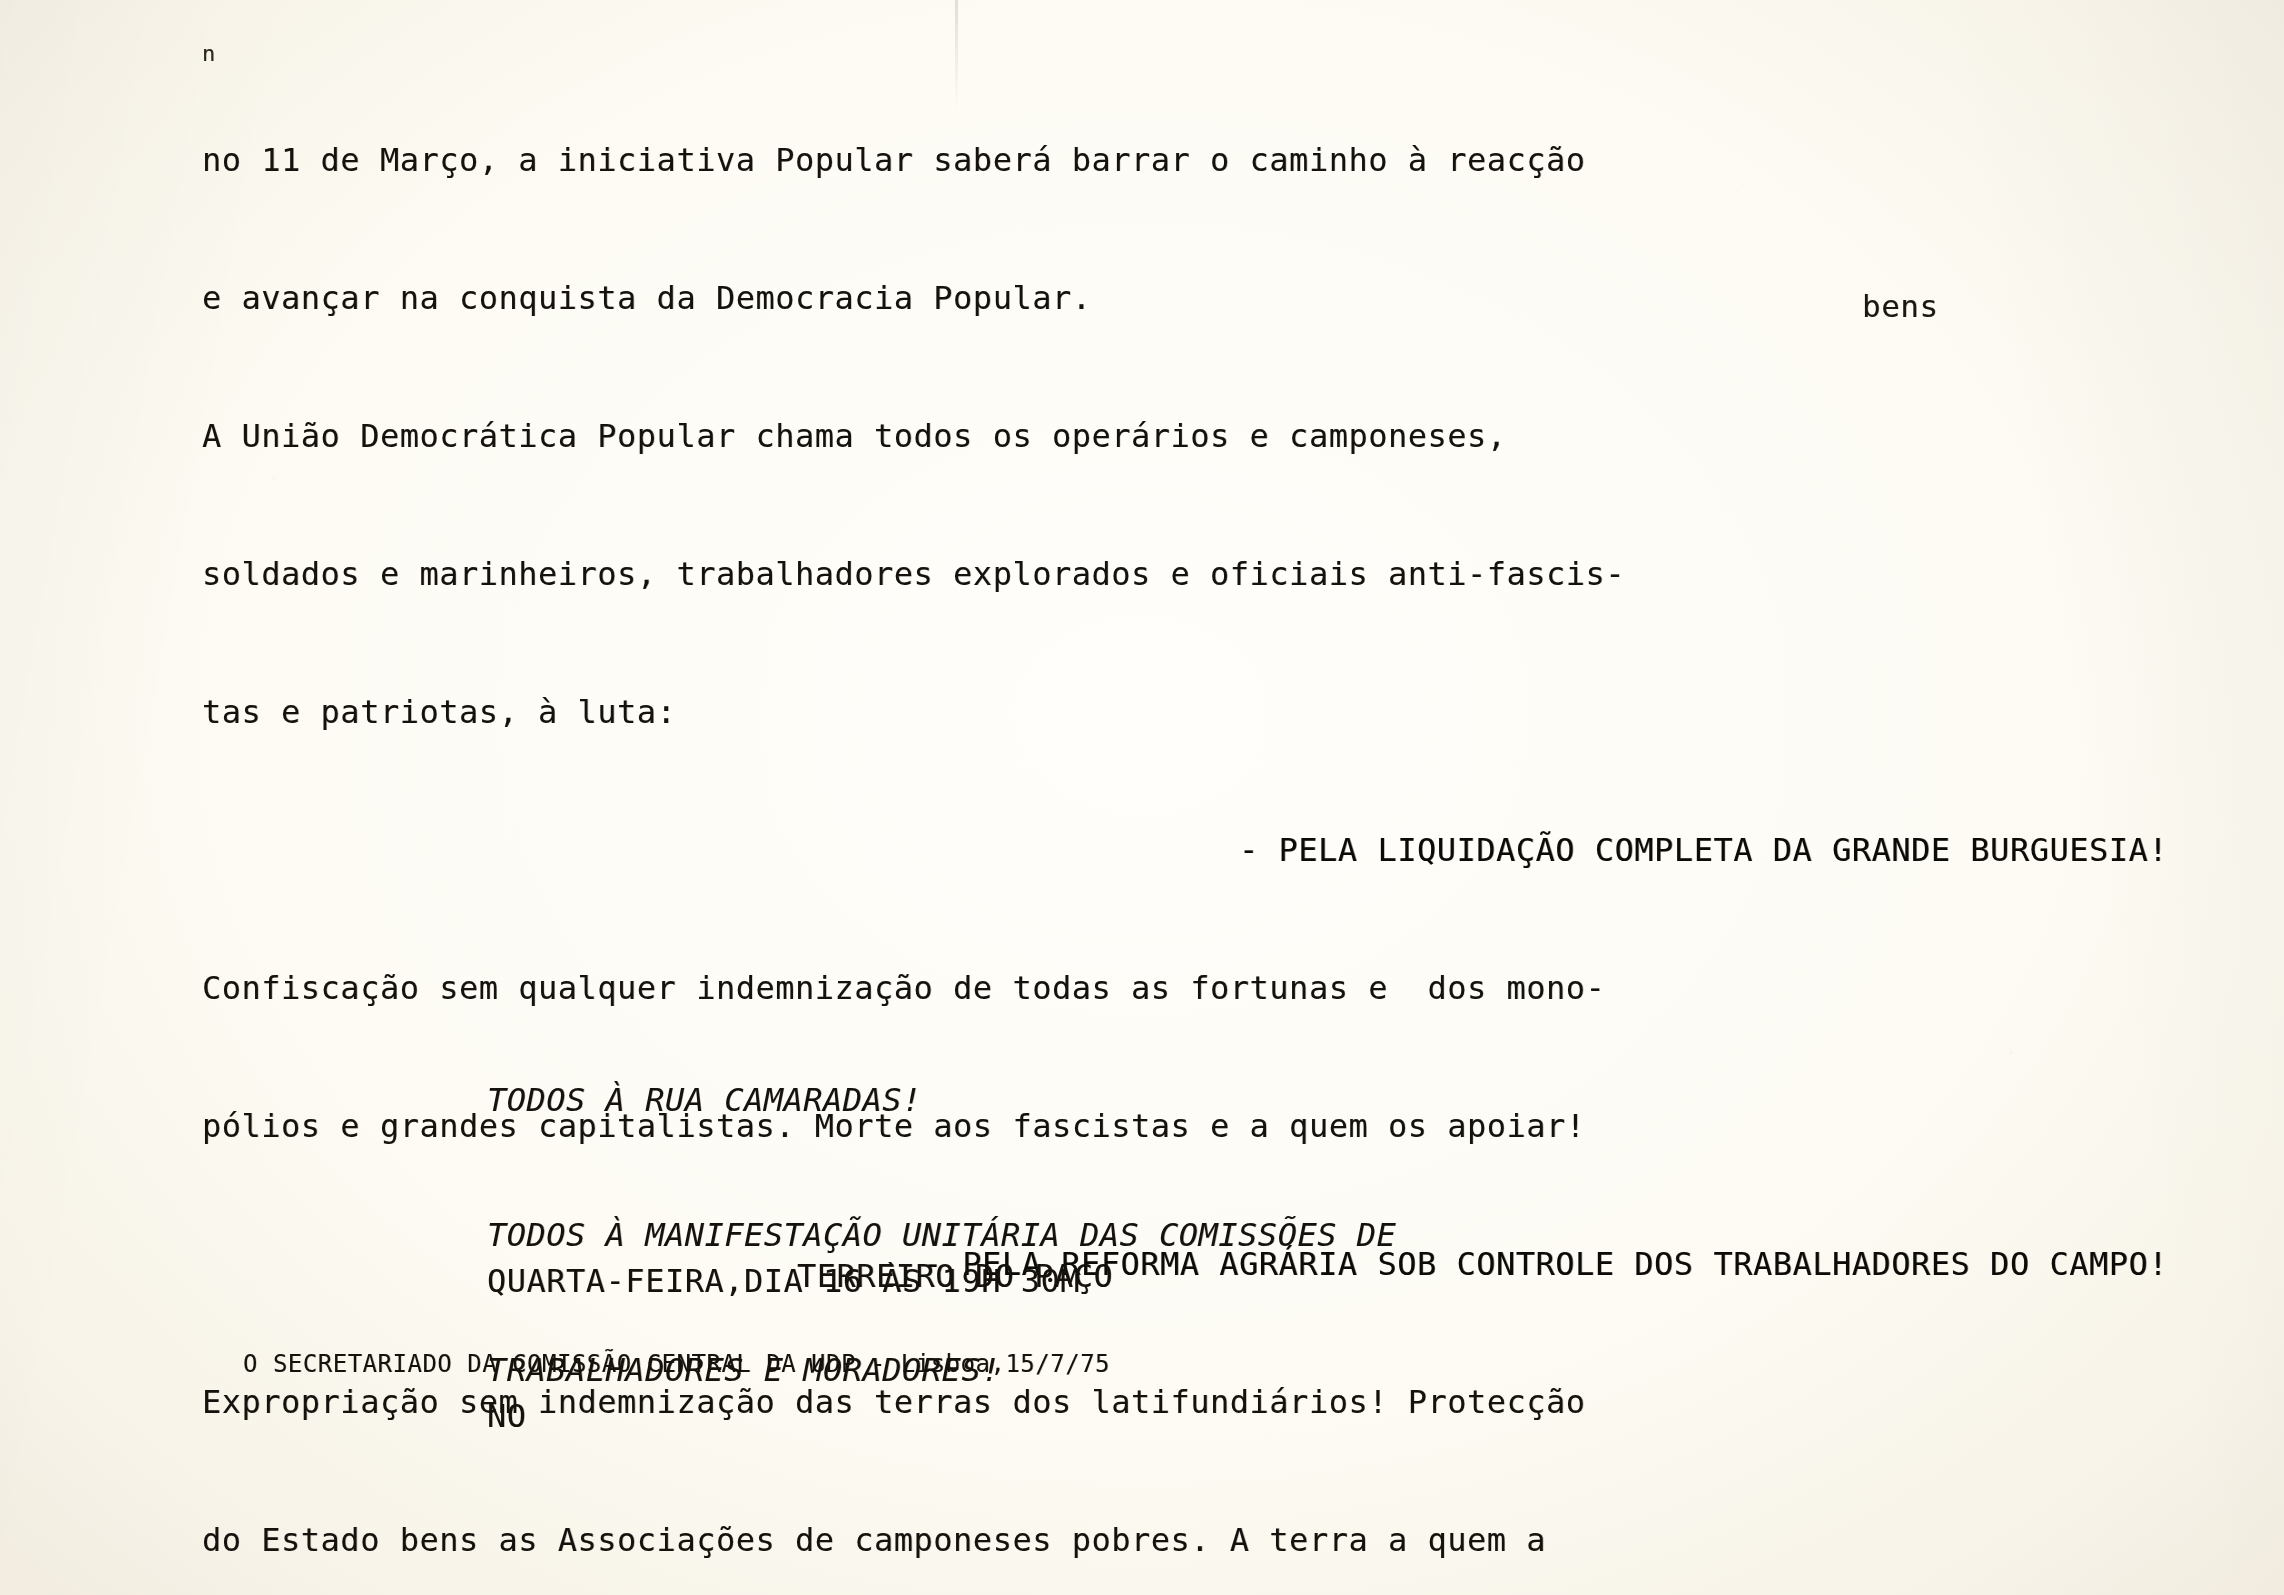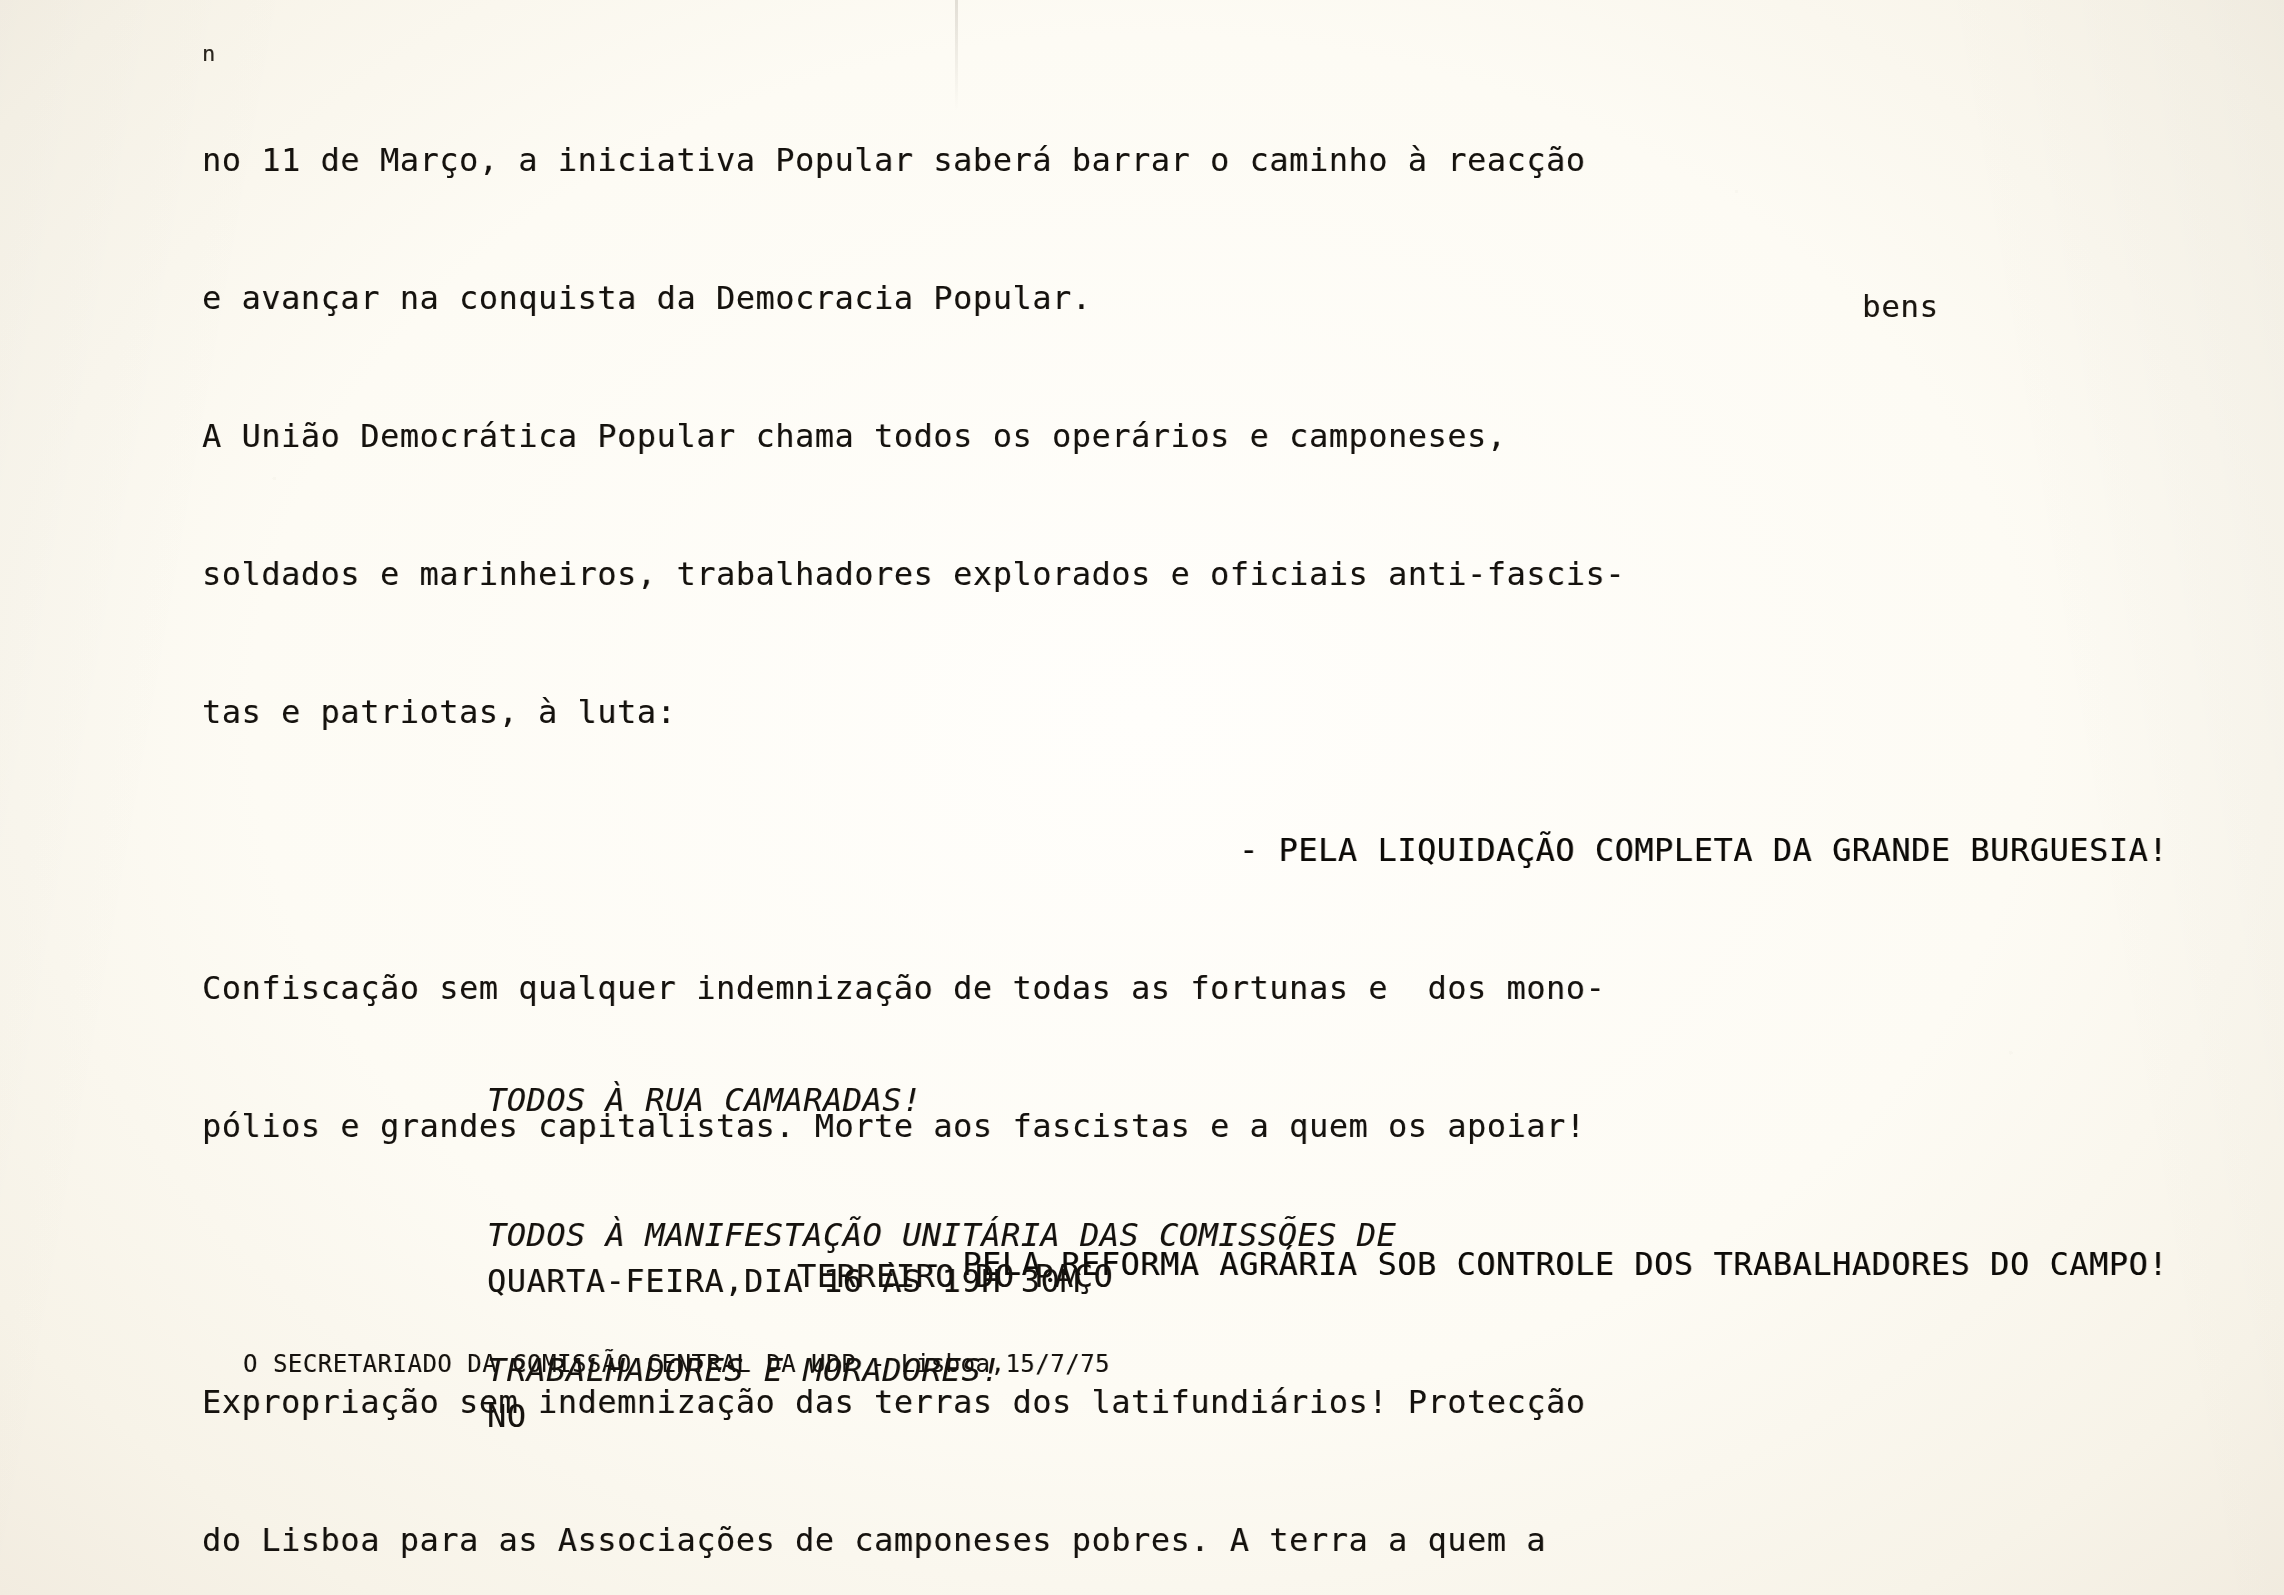--- a/index.html
+++ b/index.html
@@ -149,21 +149,21 @@
     <span class="line">no 11 de Março, a iniciativa Popular saberá barrar o caminho à reacção</span>
     <span class="line">e avançar na conquista da Democracia Popular.</span>
     <span class="line">A União Democrática Popular chama todos os operários e camponeses,</span>
     <span class="line">soldados e marinheiros, trabalhadores explorados e oficiais anti-fascis-</span>
     <span class="line">tas e patriotas, à luta:</span>
     <span class="line bold-ink">- PELA LIQUIDAÇÃO COMPLETA DA GRANDE BURGUESIA!</span>
     <span class="line">Confiscação sem qualquer indemnização de todas as fortunas e  dos mono-</span>
     <span class="line">pólios e grandes capitalistas. Morte aos fascistas e a quem os apoiar!</span>
     <span class="line bold-ink">- PELA REFORMA AGRÁRIA SOB CONTROLE DOS TRABALHADORES DO CAMPO!</span>
     <span class="line">Expropriação sem indemnização das terras dos latifundiários! Protecção</span>
-    <span class="line">do Lisboa para as Associações de camponeses pobres. A terra a quem a</span>
+    <span class="line">do Estado bens as Associações de camponeses pobres. A terra a quem a</span>
     
     
     
     
     
     
     
   </div>
 
   <div class="typed float-bens">bens</div>

